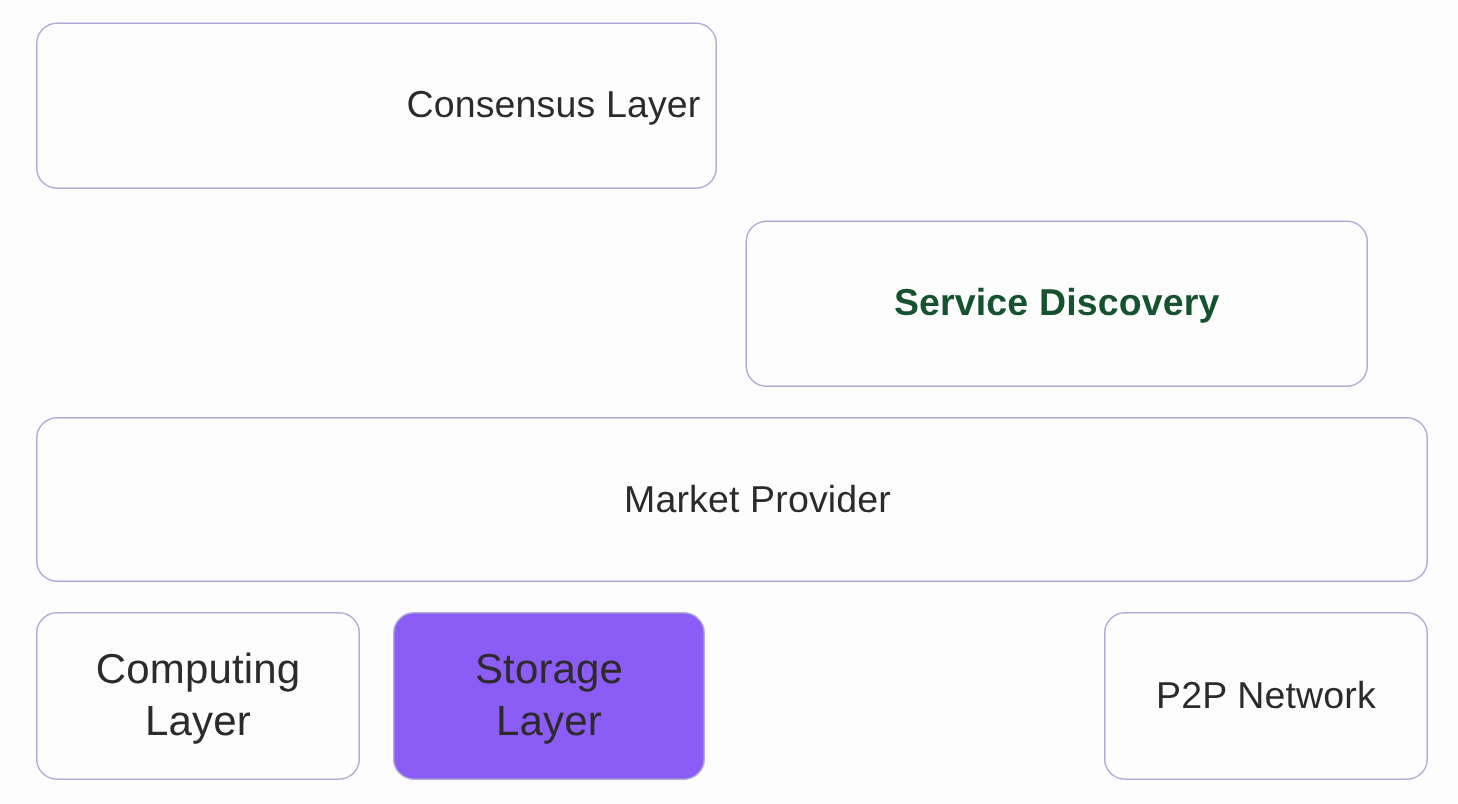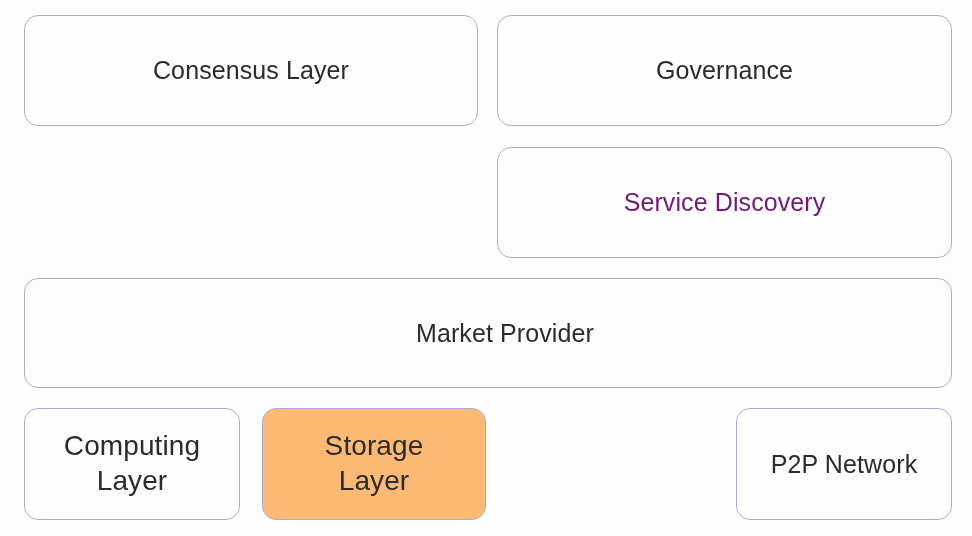--- a/index.html
+++ b/index.html
@@ -42,36 +42,33 @@
   }
   .node-label {
     display: block;
     white-space: pre-line;
   }
 </style>
 </head>
 <body>
 
 <div id="stack" style="background: rgb(253, 253, 253);">
-    <div class="node" style="left: 24px; top: 15px; width: 454px; height: 111px; border-color: rgb(174, 171, 214); background: rgb(253, 253, 254); color: rgb(43, 43, 43);">
+    <div class="node" style="left: 24px; top: 15px; width: 454px; height: 111px; border-color: rgb(174, 171, 214); background: rgb(253, 253, 254); color: rgb(43, 43, 43); justify-content: flex-end;">
       <span class="node-label">Consensus Layer</span>
     </div>
-    <div class="node" style="left: 497px; top: 15px; width: 455px; height: 111px; border-color: rgb(174, 171, 214); background: rgb(253, 253, 254); color: rgb(43, 43, 43);">
-      <span class="node-label">Governance</span>
-    </div>
-    <div class="node" style="left: 497px; top: 147px; width: 455px; height: 111px; border-color: rgb(174, 171, 214); background: rgb(253, 253, 254); color: #701a75;">
+    <div class="node" style="left: 497px; top: 147px; width: 415px; height: 111px; border-color: rgb(174, 171, 214); background: rgb(253, 253, 254); color: #14532d; font-weight: bold;">
       <span class="node-label">Service Discovery</span>
     </div>
     <div class="node" style="left: 24px; top: 278px; width: 928px; height: 110px; border-color: rgb(174, 171, 214); background: rgb(253, 253, 254); color: rgb(43, 43, 43); padding-left: 44px;">
       <span class="node-label">Market Provider</span>
     </div>
     <div class="node two-line" style="left: 24px; top: 408px; width: 216px; height: 112px; border-color: rgb(174, 171, 214); background: rgb(253, 253, 254); color: rgb(43, 43, 43);">
       <span class="node-label">Computing
 Layer</span>
     </div>
-    <div class="node two-line" style="left: 262px; top: 408px; width: 224px; height: 112px; border-color: rgb(174, 171, 214); background: #fdba74; color: rgb(43, 43, 43);">
+    <div class="node two-line" style="left: 262px; top: 408px; width: 208px; height: 112px; border-color: rgb(174, 171, 214); background: #8b5cf6; color: rgb(43, 43, 43);">
       <span class="node-label">Storage
 Layer</span>
     </div>
     <div class="node" style="left: 736px; top: 408px; width: 216px; height: 112px; border-color: rgb(174, 171, 214); background: rgb(253, 253, 254); color: rgb(43, 43, 43);">
       <span class="node-label">P2P Network</span>
     </div>
   </div>
 
 </body></html>

